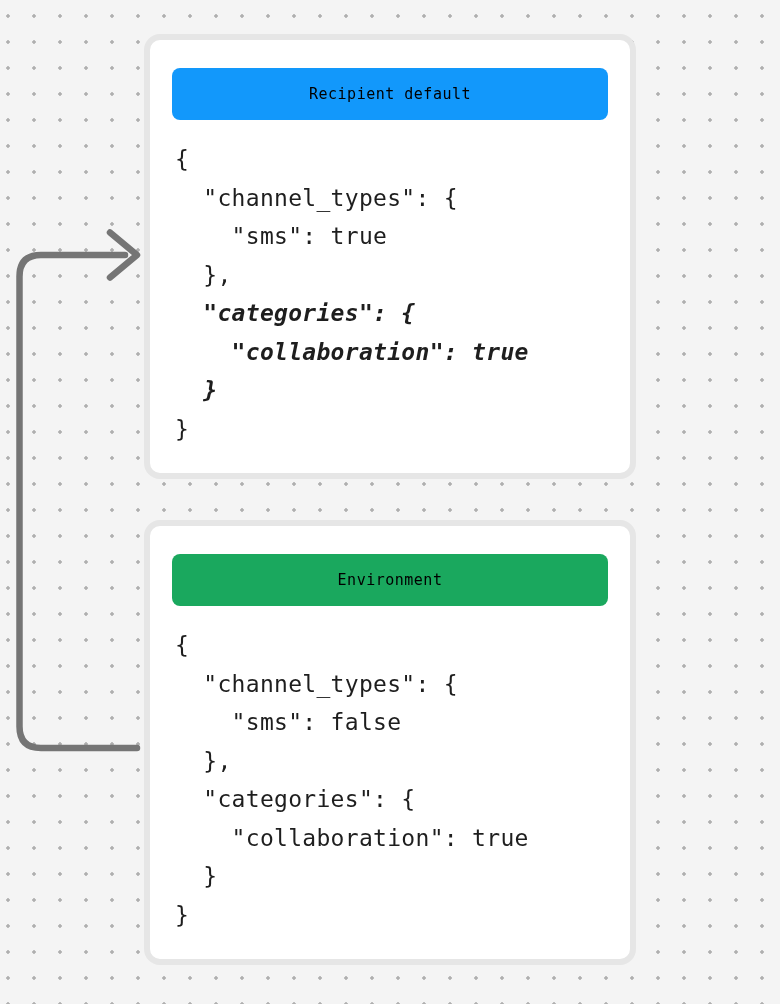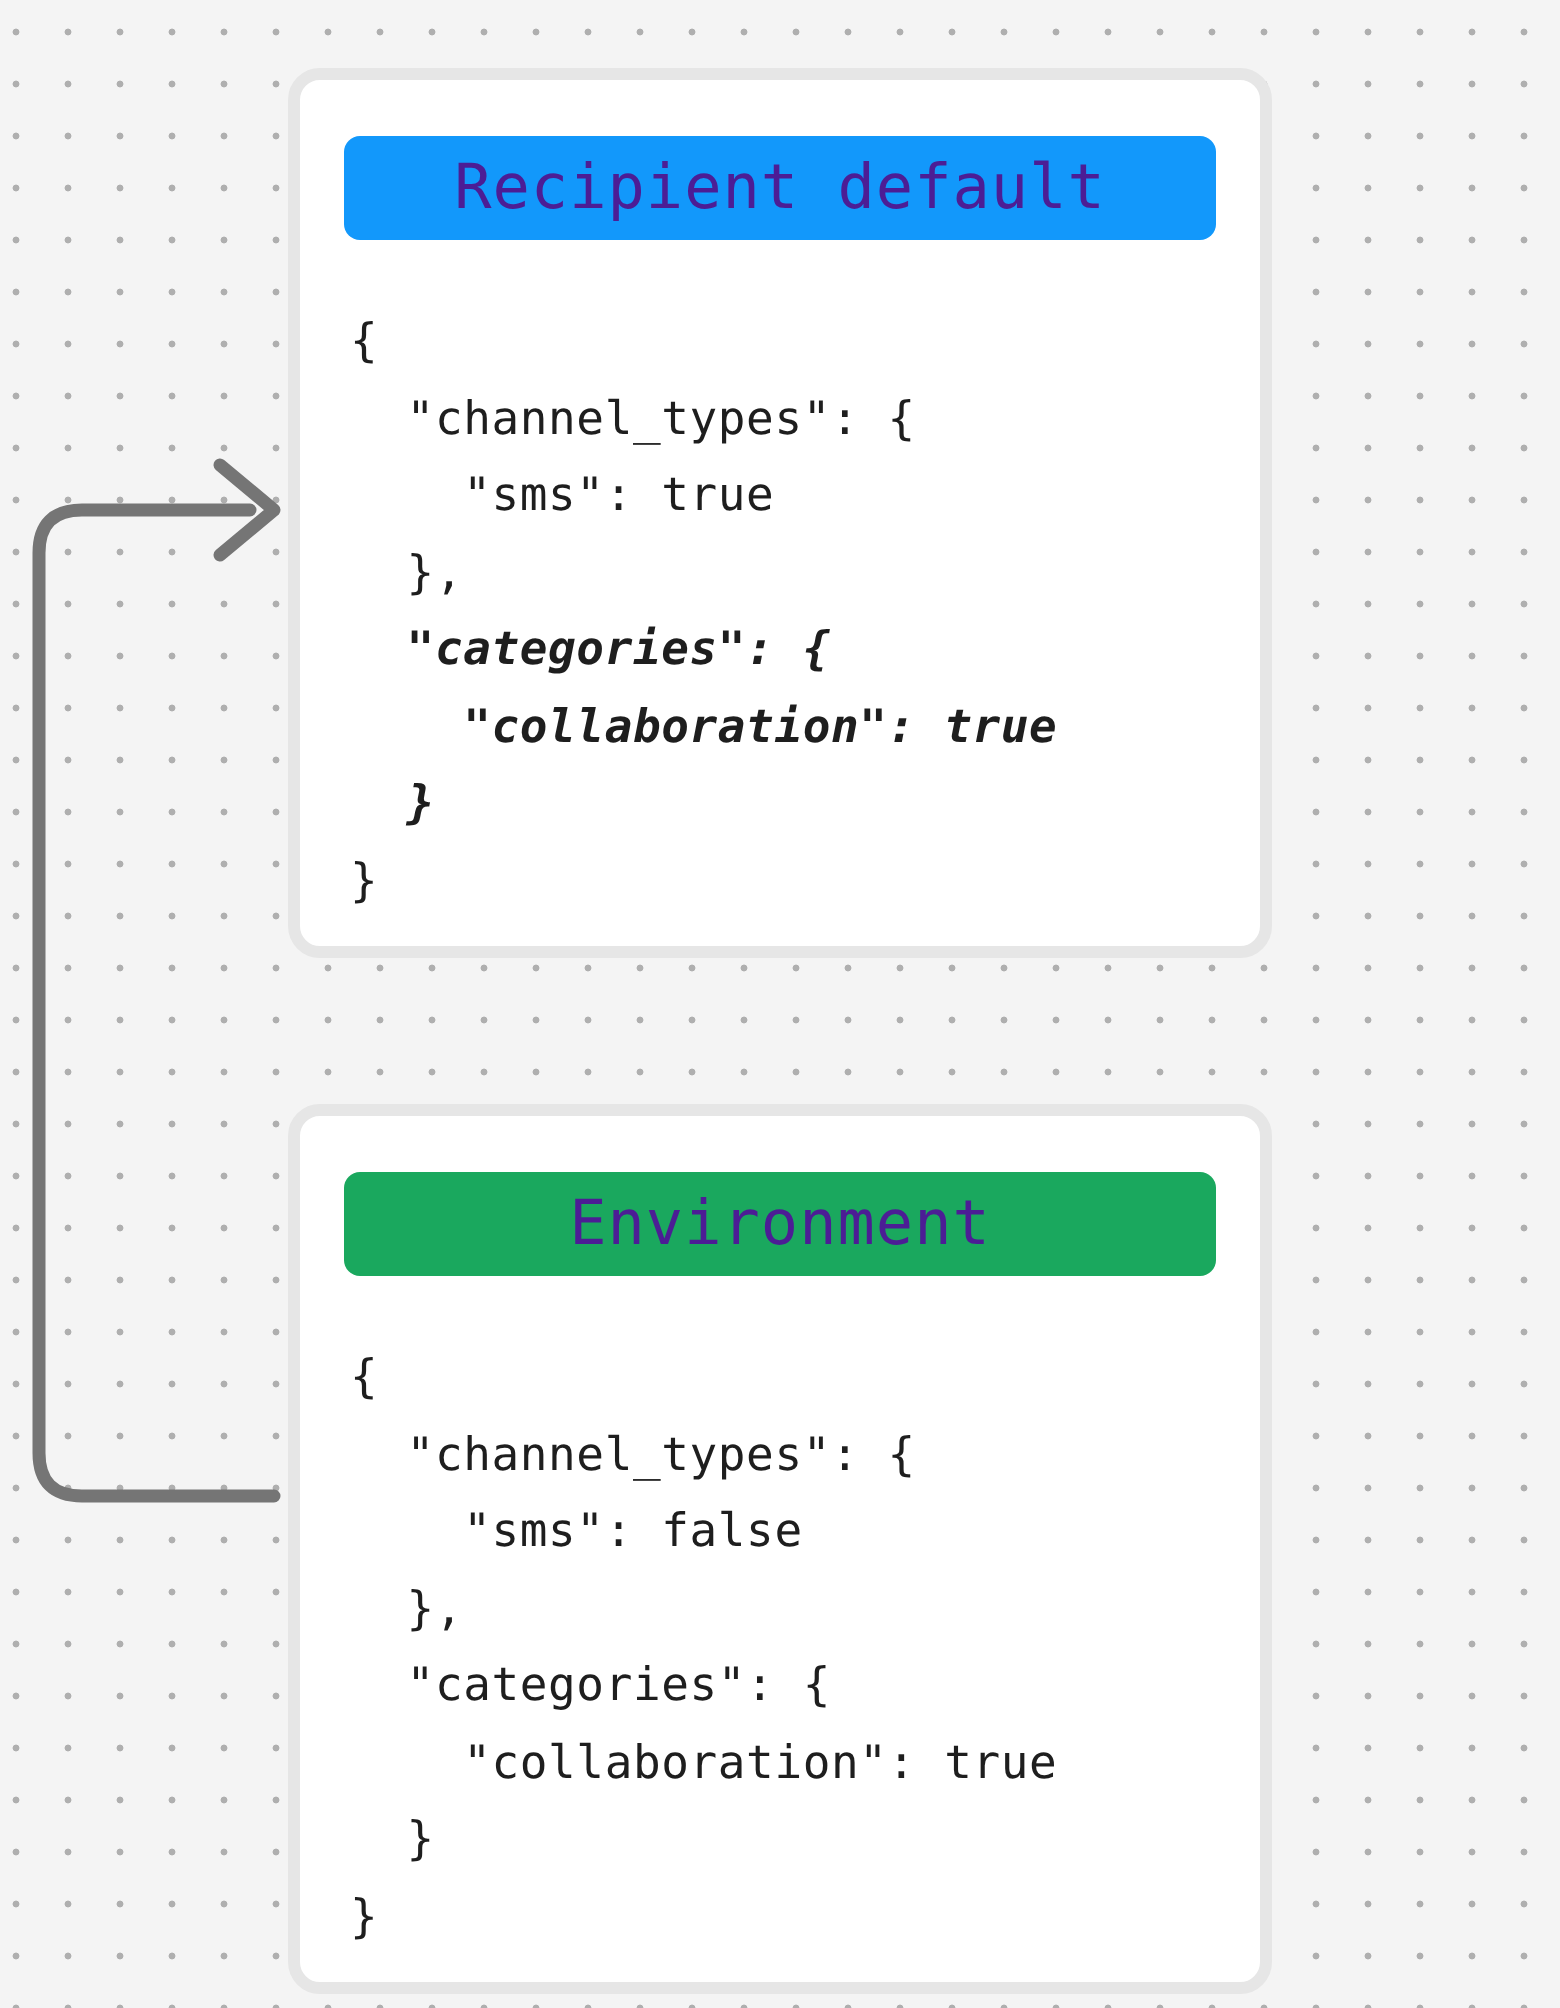--- a/index.html
+++ b/index.html
@@ -30,31 +30,31 @@
     left: 144px;
     width: 492px;
     height: 445px;
     box-sizing: border-box;
     background: #ffffff;
     border: 6px solid #e6e6e6;
     border-radius: 16px;
     padding: 28px 22px 24px 22px;
   }
   .card.card-top { top: 34px; }
-  .card.card-bottom { top: 552px; }
+  .card.card-bottom { top: 520px; }
   .card-header {
     height: 52px;
     border-radius: 8px;
     display: flex;
     align-items: center;
     justify-content: center;
-    color: #4c1d95;
-    font-size: 31px;
+    color: #000000;
+    font-size: 15px;
     letter-spacing: 0.5px;
-    margin-bottom: 32px;
+    margin-bottom: 20px;
     font-weight: 500;
   }
   .code-block {
     font-size: 23px;
     line-height: 38.5px;
     color: #1e1e1e;
     letter-spacing: 0.3px;
     padding-left: 3px;
   }
   .code-line {

